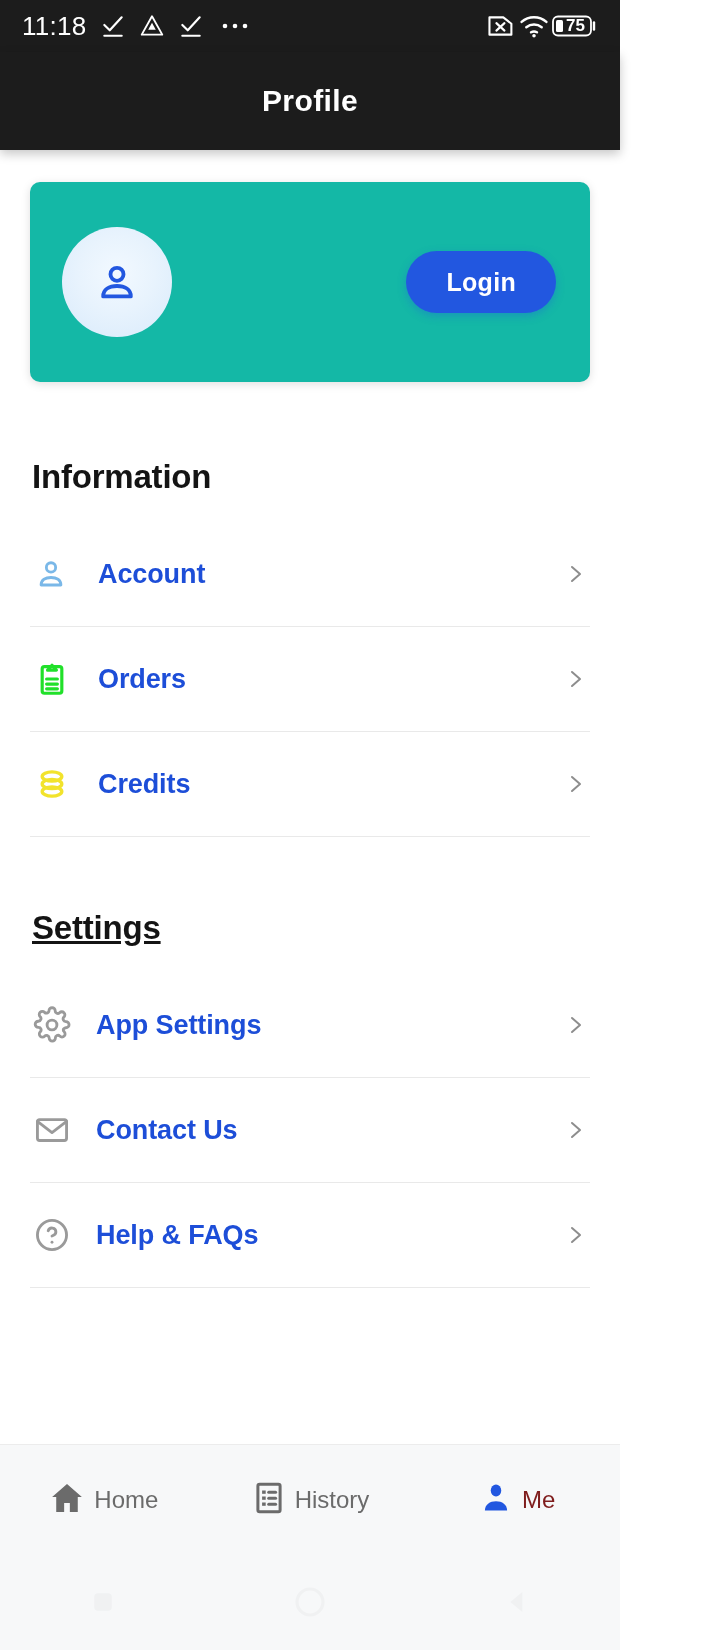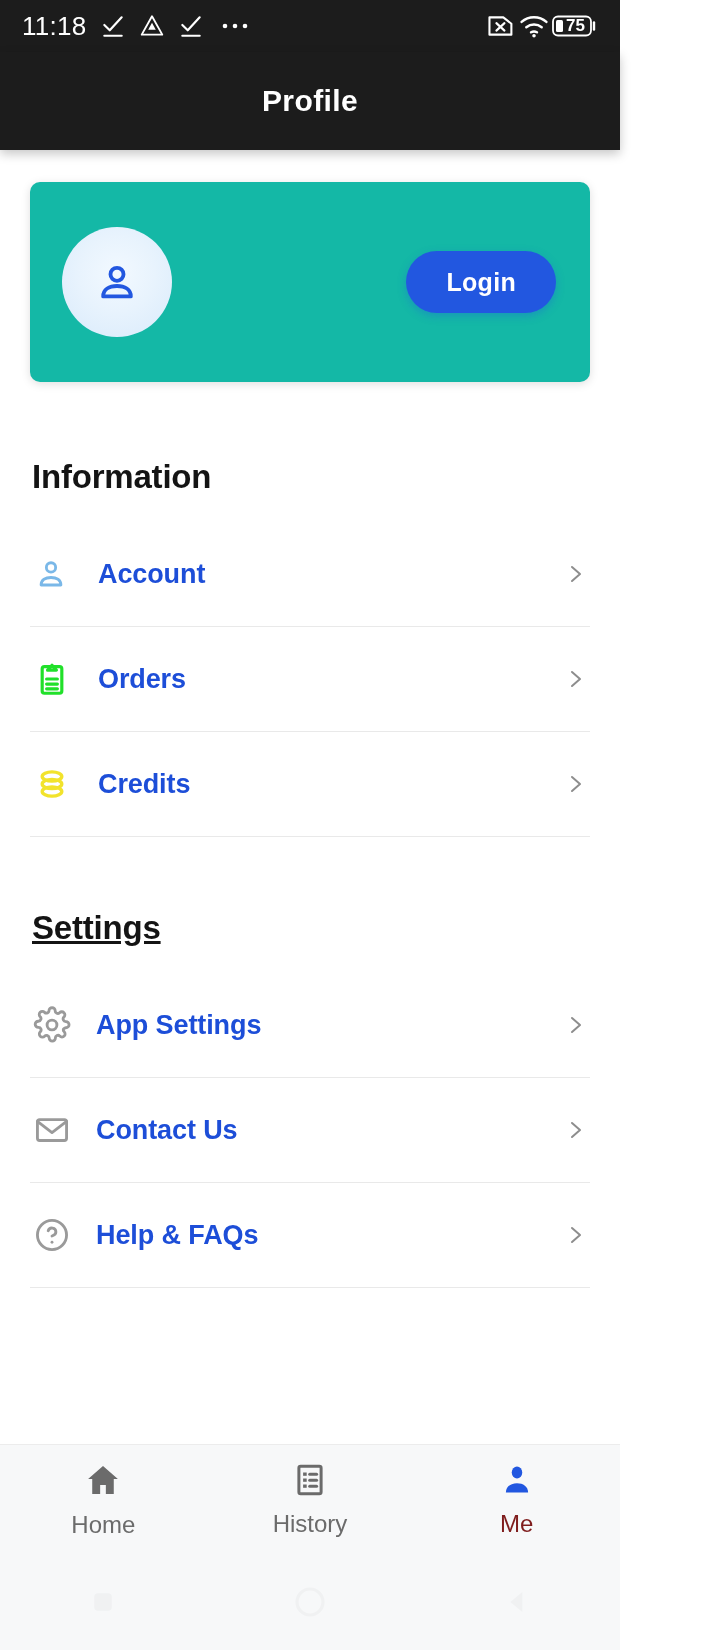--- a/index.html
+++ b/index.html
@@ -78,21 +78,21 @@
   }
   .sec-settings .row-label { padding-left:0px; }
   .chev { flex:none; display:flex; align-items:center; justify-content:center; width:30px; }
 
   
   .bottomnav {
     height:110px; background:#f7f8f9; border-top:1px solid #ececec;
     display:flex; align-items:center; flex:none;
   }
   .nav-item {
-    flex:1 1 0; display:flex; flex-direction:column;
+    flex:1 1 0; display:flex; flex-direction:row;
     align-items:center; justify-content:center; gap:8px; cursor:pointer;
   }
   .nav-label { font-size:24px; color:#6b6b6b; font-weight:400; }
   .nav-item.active .nav-label { color:#7f1d1d; }
 
   
   .sysnav {
     height:96px; background:#f7f8f9;
     display:flex; align-items:center; justify-content:space-around;
     flex:none;

